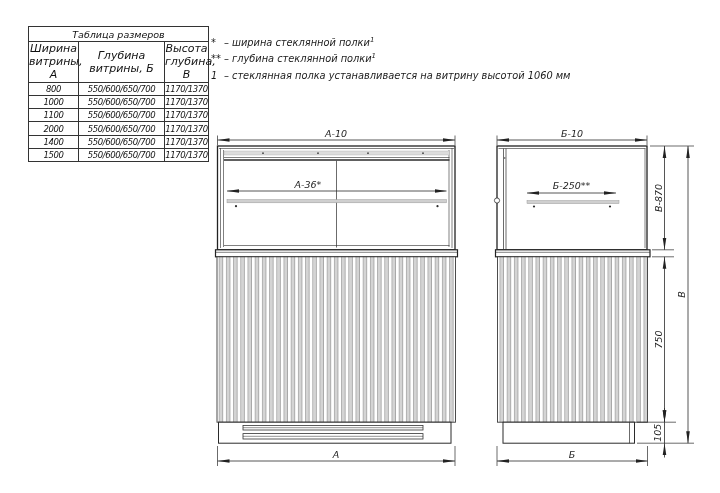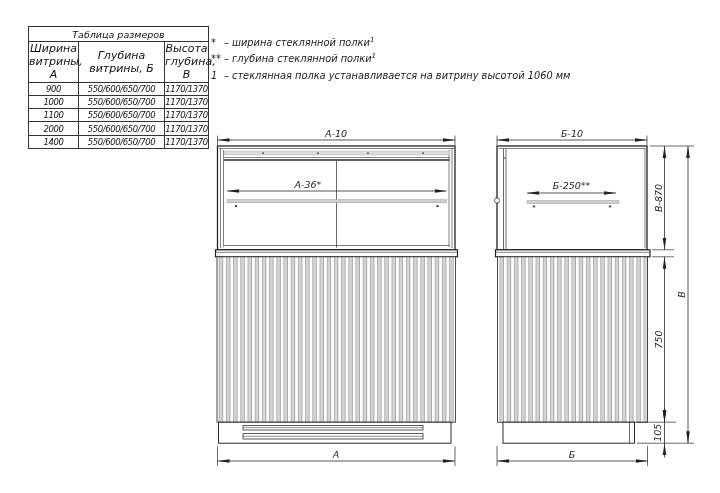--- a/index.html
+++ b/index.html
@@ -45,41 +45,46 @@
     </tr>
     <tr class="t-head">
       <td>Ширина
 витрины, А</td>
       <td>Глубина
 витрины, Б</td>
       <td>Высота
 глубина, В</td>
     </tr>
     <tr class="t-row">
-      <td>900</td>
+      <td>800</td>
       <td>550/600/650/700</td>
       <td>1170/1370</td>
     </tr>
     <tr class="t-row">
       <td>1000</td>
       <td>550/600/650/700</td>
       <td>1170/1370</td>
     </tr>
     <tr class="t-row">
       <td>1100</td>
       <td>550/600/650/700</td>
       <td>1170/1370</td>
     </tr>
     <tr class="t-row">
       <td>2000</td>
       <td>550/600/650/700</td>
       <td>1170/1370</td>
     </tr>
     <tr class="t-row">
       <td>1400</td>
+      <td>550/600/650/700</td>
+      <td>1170/1370</td>
+    </tr>
+    <tr class="t-row">
+      <td>1500</td>
       <td>550/600/650/700</td>
       <td>1170/1370</td>
     </tr>
   </tbody>
     </table>
 
   <div id="notes">
     <div>
       <span class="marker">*</span><span>– ширина стеклянной полки</span><sup>1</sup>
     </div>

